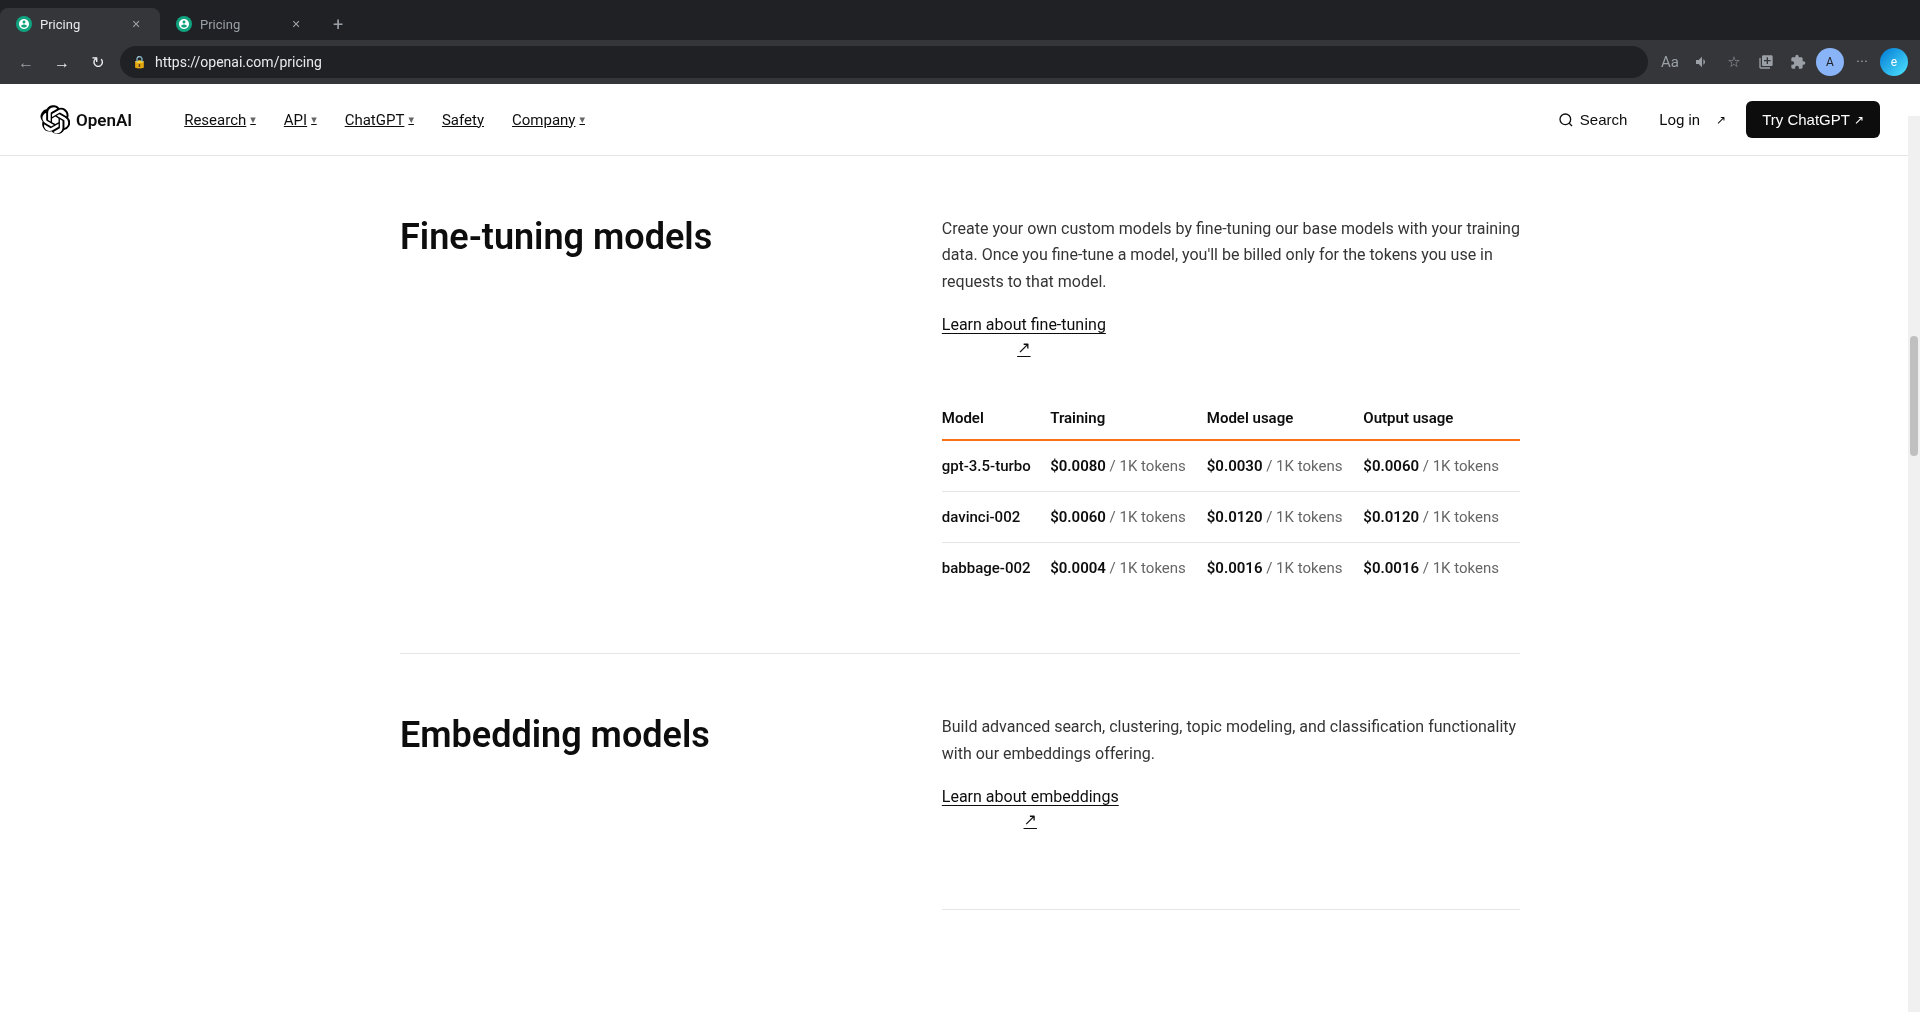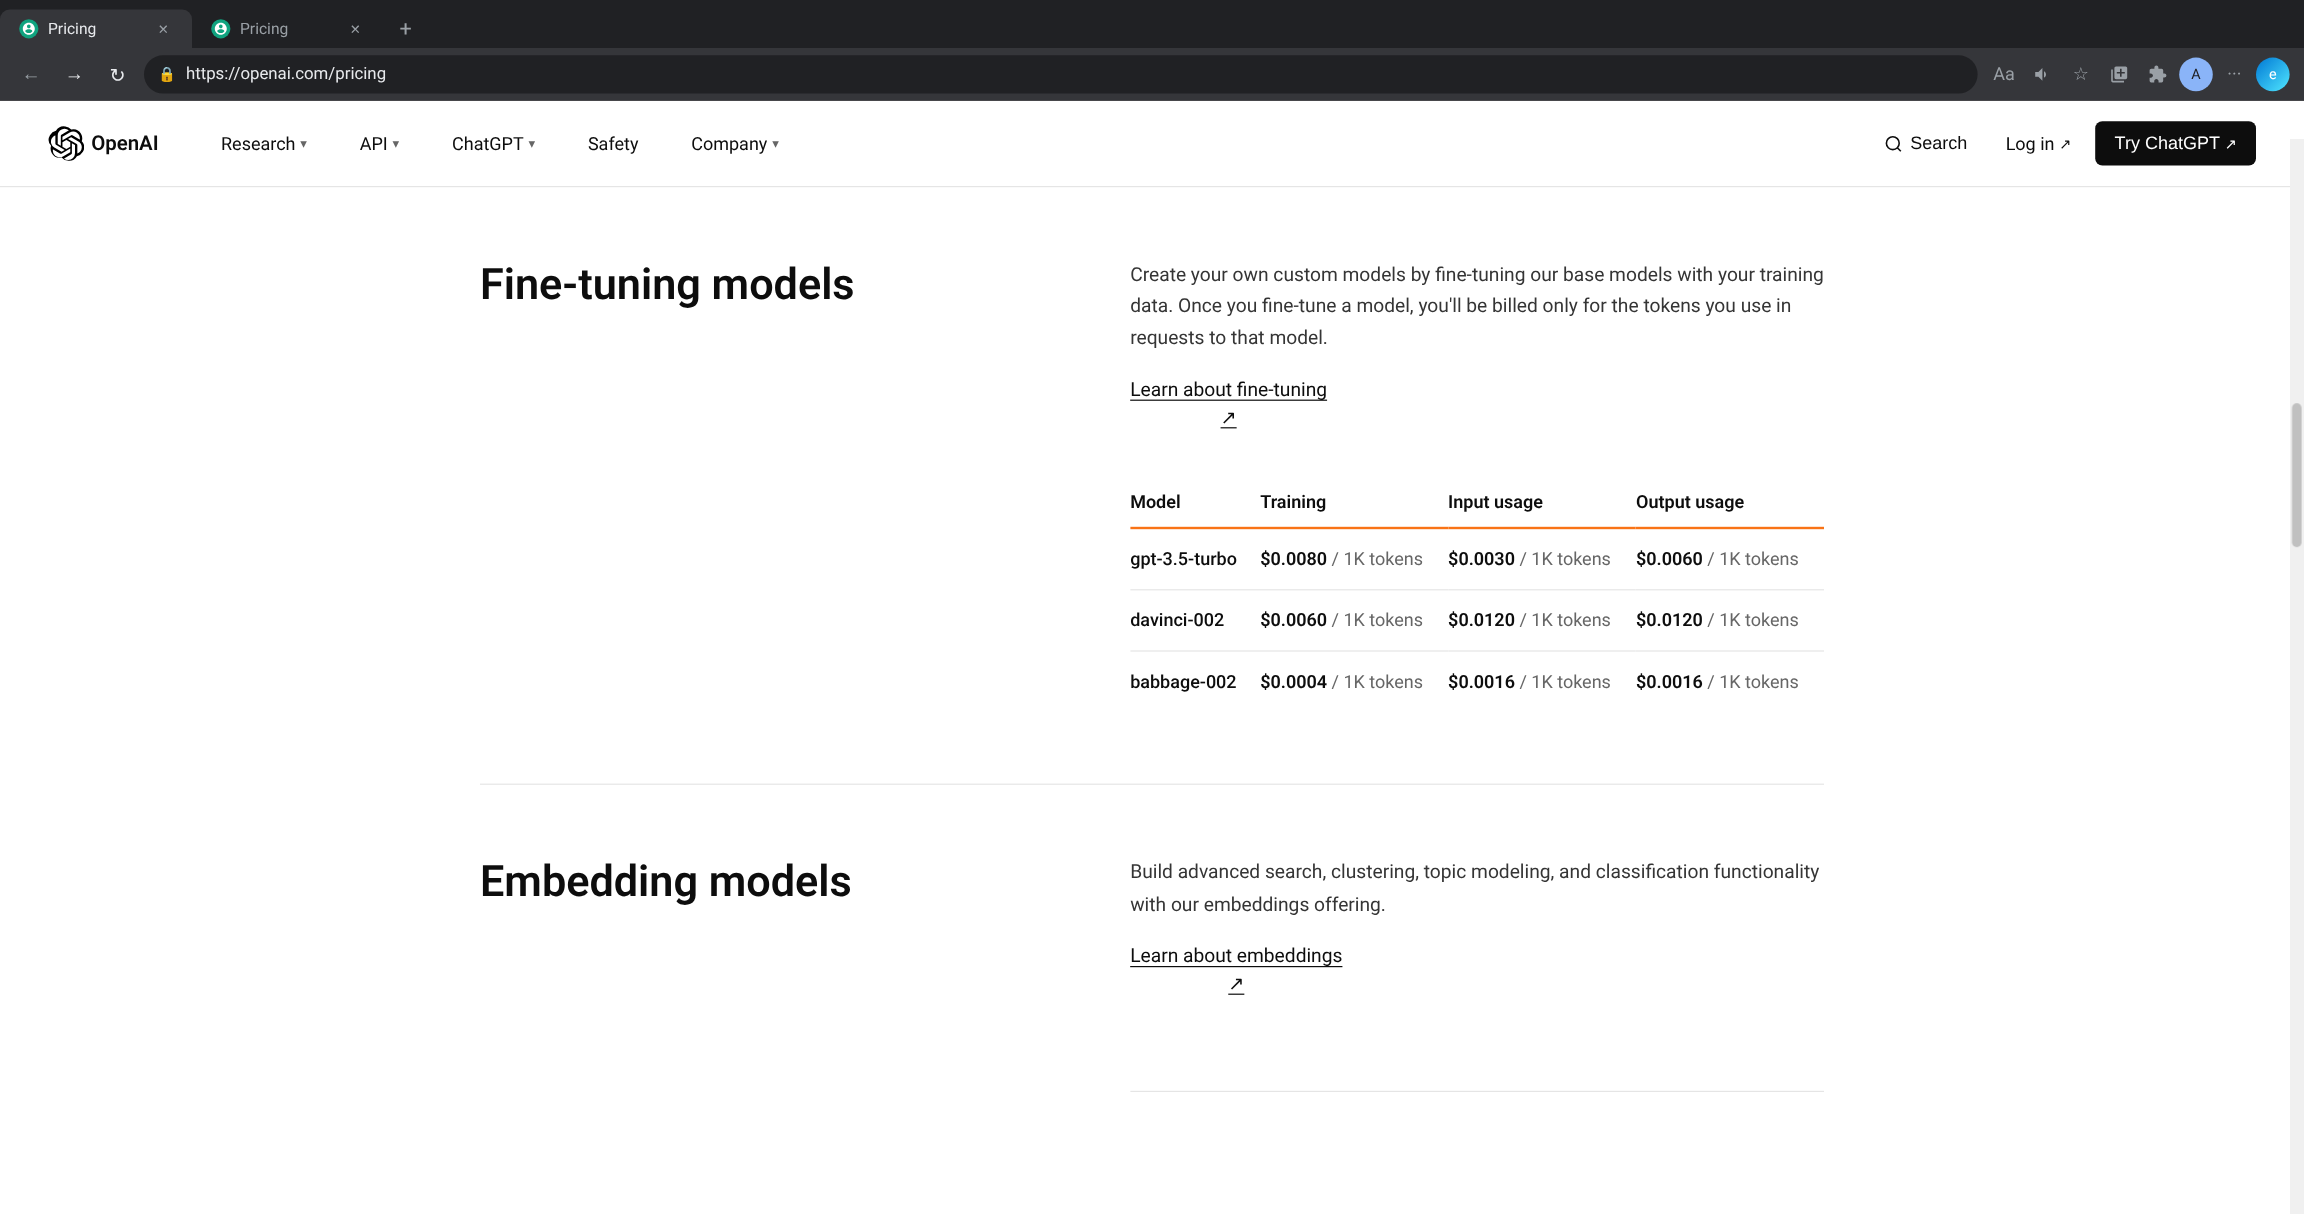--- a/index.html
+++ b/index.html
@@ -217,22 +217,23 @@
 
     .logo-text {
       font-size: 17px;
       font-weight: 600;
       color: #0d0d0d;
     }
 
     .nav-links {
       display: flex;
       align-items: center;
-      gap: 20px;
+      gap: 4px;
       flex: 1;
+      text-decoration: underline;
     }
 
     .nav-item {
       display: flex;
       align-items: center;
       gap: 4px;
       padding: 8px 12px;
       font-size: 15px;
       color: #0d0d0d;
       cursor: pointer;
@@ -260,21 +261,21 @@
       color: #0d0d0d;
       cursor: pointer;
       border-radius: 6px;
       background: none;
       border: none;
     }
 
     .login-btn {
       display: flex;
       align-items: center;
-      gap: 4px;
+      gap: 16px;
       padding: 8px 12px;
       font-size: 15px;
       color: #0d0d0d;
       cursor: pointer;
       border-radius: 6px;
       background: none;
       border: none;
       text-decoration: none;
     }
 
@@ -554,21 +555,21 @@
             <span>Learn about fine-tuning</span>
             <span>↗</span>
           </a>
 
           
           <table class="pricing-table">
             <thead>
               <tr>
                 <th>Model</th>
                 <th>Training</th>
-                <th>Input usage</th>
+                <th>Model usage</th>
                 <th>Output usage</th>
               </tr>
             </thead>
             <tbody>
               <tr class="table-row">
                 <td>gpt-3.5-turbo</td>
                 <td>
                   <span class="price-value">$0.0080</span>
                   <span class="price-unit">/ 1K tokens</span>
                 </td>

